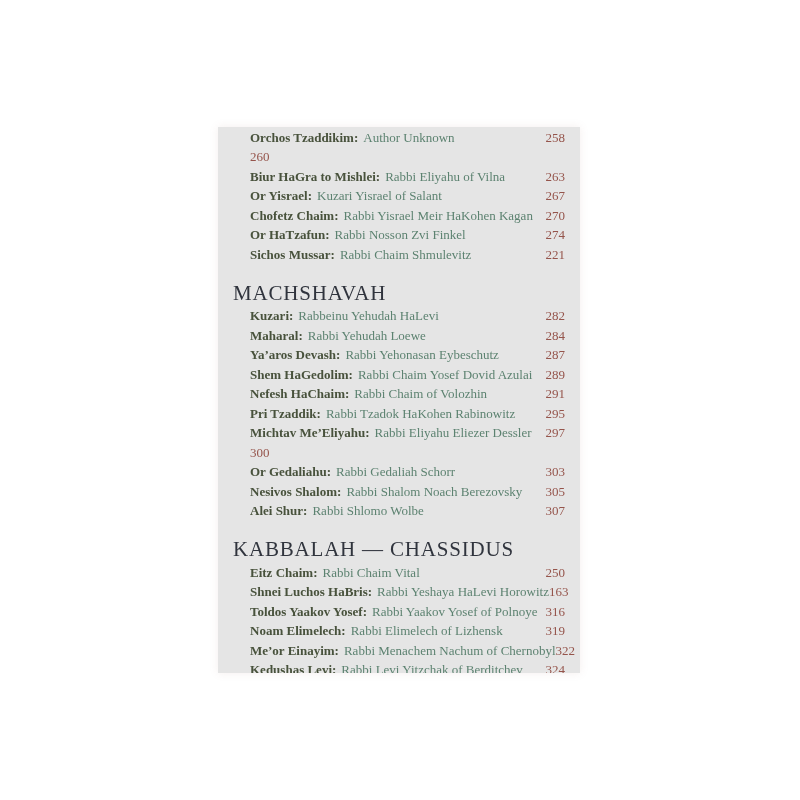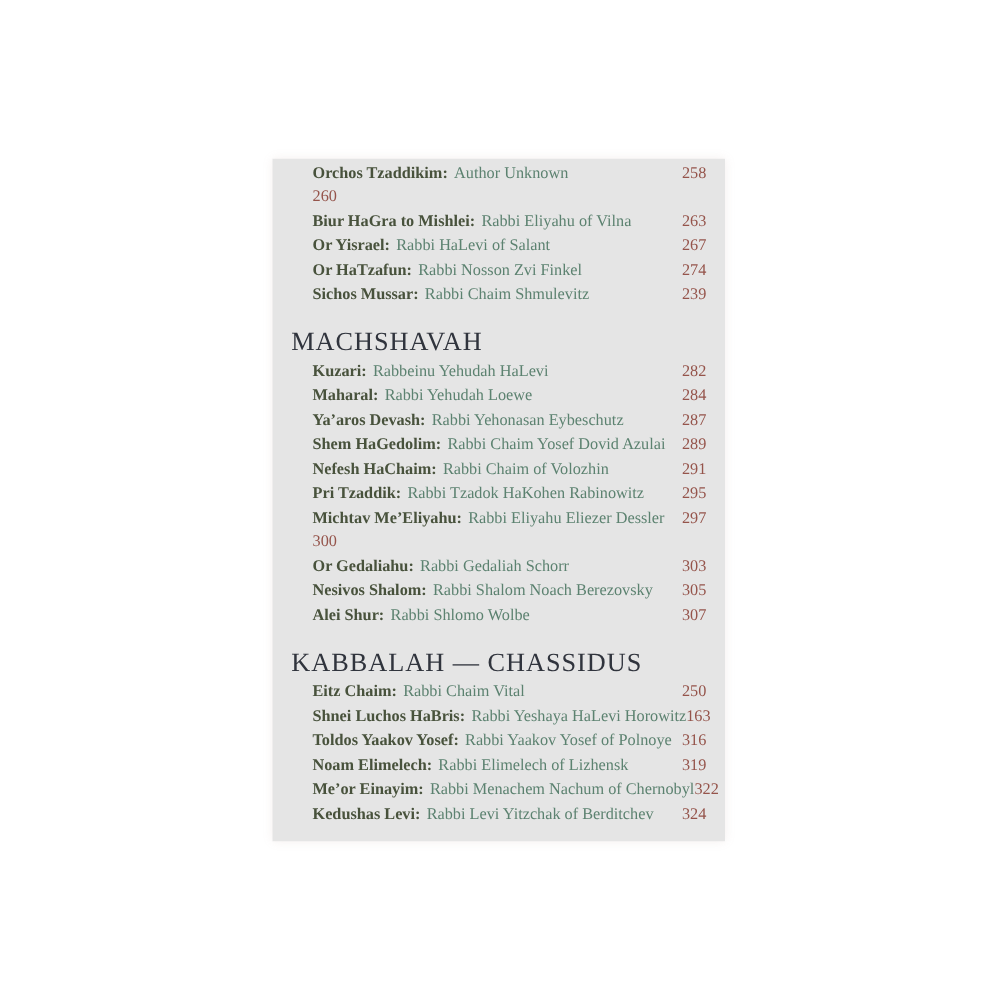--- a/index.html
+++ b/index.html
@@ -75,30 +75,34 @@
         <span class="entry-page">258</span>
       </div>
       <div class="toc-row">
         <span class="entry-page">260</span>
       </div>
       <div class="toc-row">
         <span><span class="entry-title">Biur HaGra to Mishlei</span><span class="entry-author">Rabbi Eliyahu of Vilna</span></span>
         <span class="entry-page">263</span>
       </div>
       <div class="toc-row">
-        <span><span class="entry-title">Or Yisrael</span><span class="entry-author">Rabbi HaLevi of Salant</span></span>
+        <span><span class="entry-title">Or Yisrael</span><span class="entry-author">Kuzari Yisrael of Salant</span></span>
         <span class="entry-page">267</span>
+      </div>
+      <div class="toc-row">
+        <span><span class="entry-title">Chofetz Chaim</span><span class="entry-author">Rabbi Yisrael Meir HaKohen Kagan</span></span>
+        <span class="entry-page">270</span>
       </div>
       <div class="toc-row">
         <span><span class="entry-title">Or HaTzafun</span><span class="entry-author">Rabbi Nosson Zvi Finkel</span></span>
         <span class="entry-page">274</span>
       </div>
       <div class="toc-row">
         <span><span class="entry-title">Sichos Mussar</span><span class="entry-author">Rabbi Chaim Shmulevitz</span></span>
-        <span class="entry-page">239</span>
+        <span class="entry-page">221</span>
       </div>
 
       <div class="section-header">MACHSHAVAH</div>
       <div class="toc-row">
         <span><span class="entry-title">Kuzari</span><span class="entry-author">Rabbeinu Yehudah HaLevi</span></span>
         <span class="entry-page">282</span>
       </div>
       <div class="toc-row">
         <span><span class="entry-title">Maharal</span><span class="entry-author">Rabbi Yehudah Loewe</span></span>
         <span class="entry-page">284</span>

